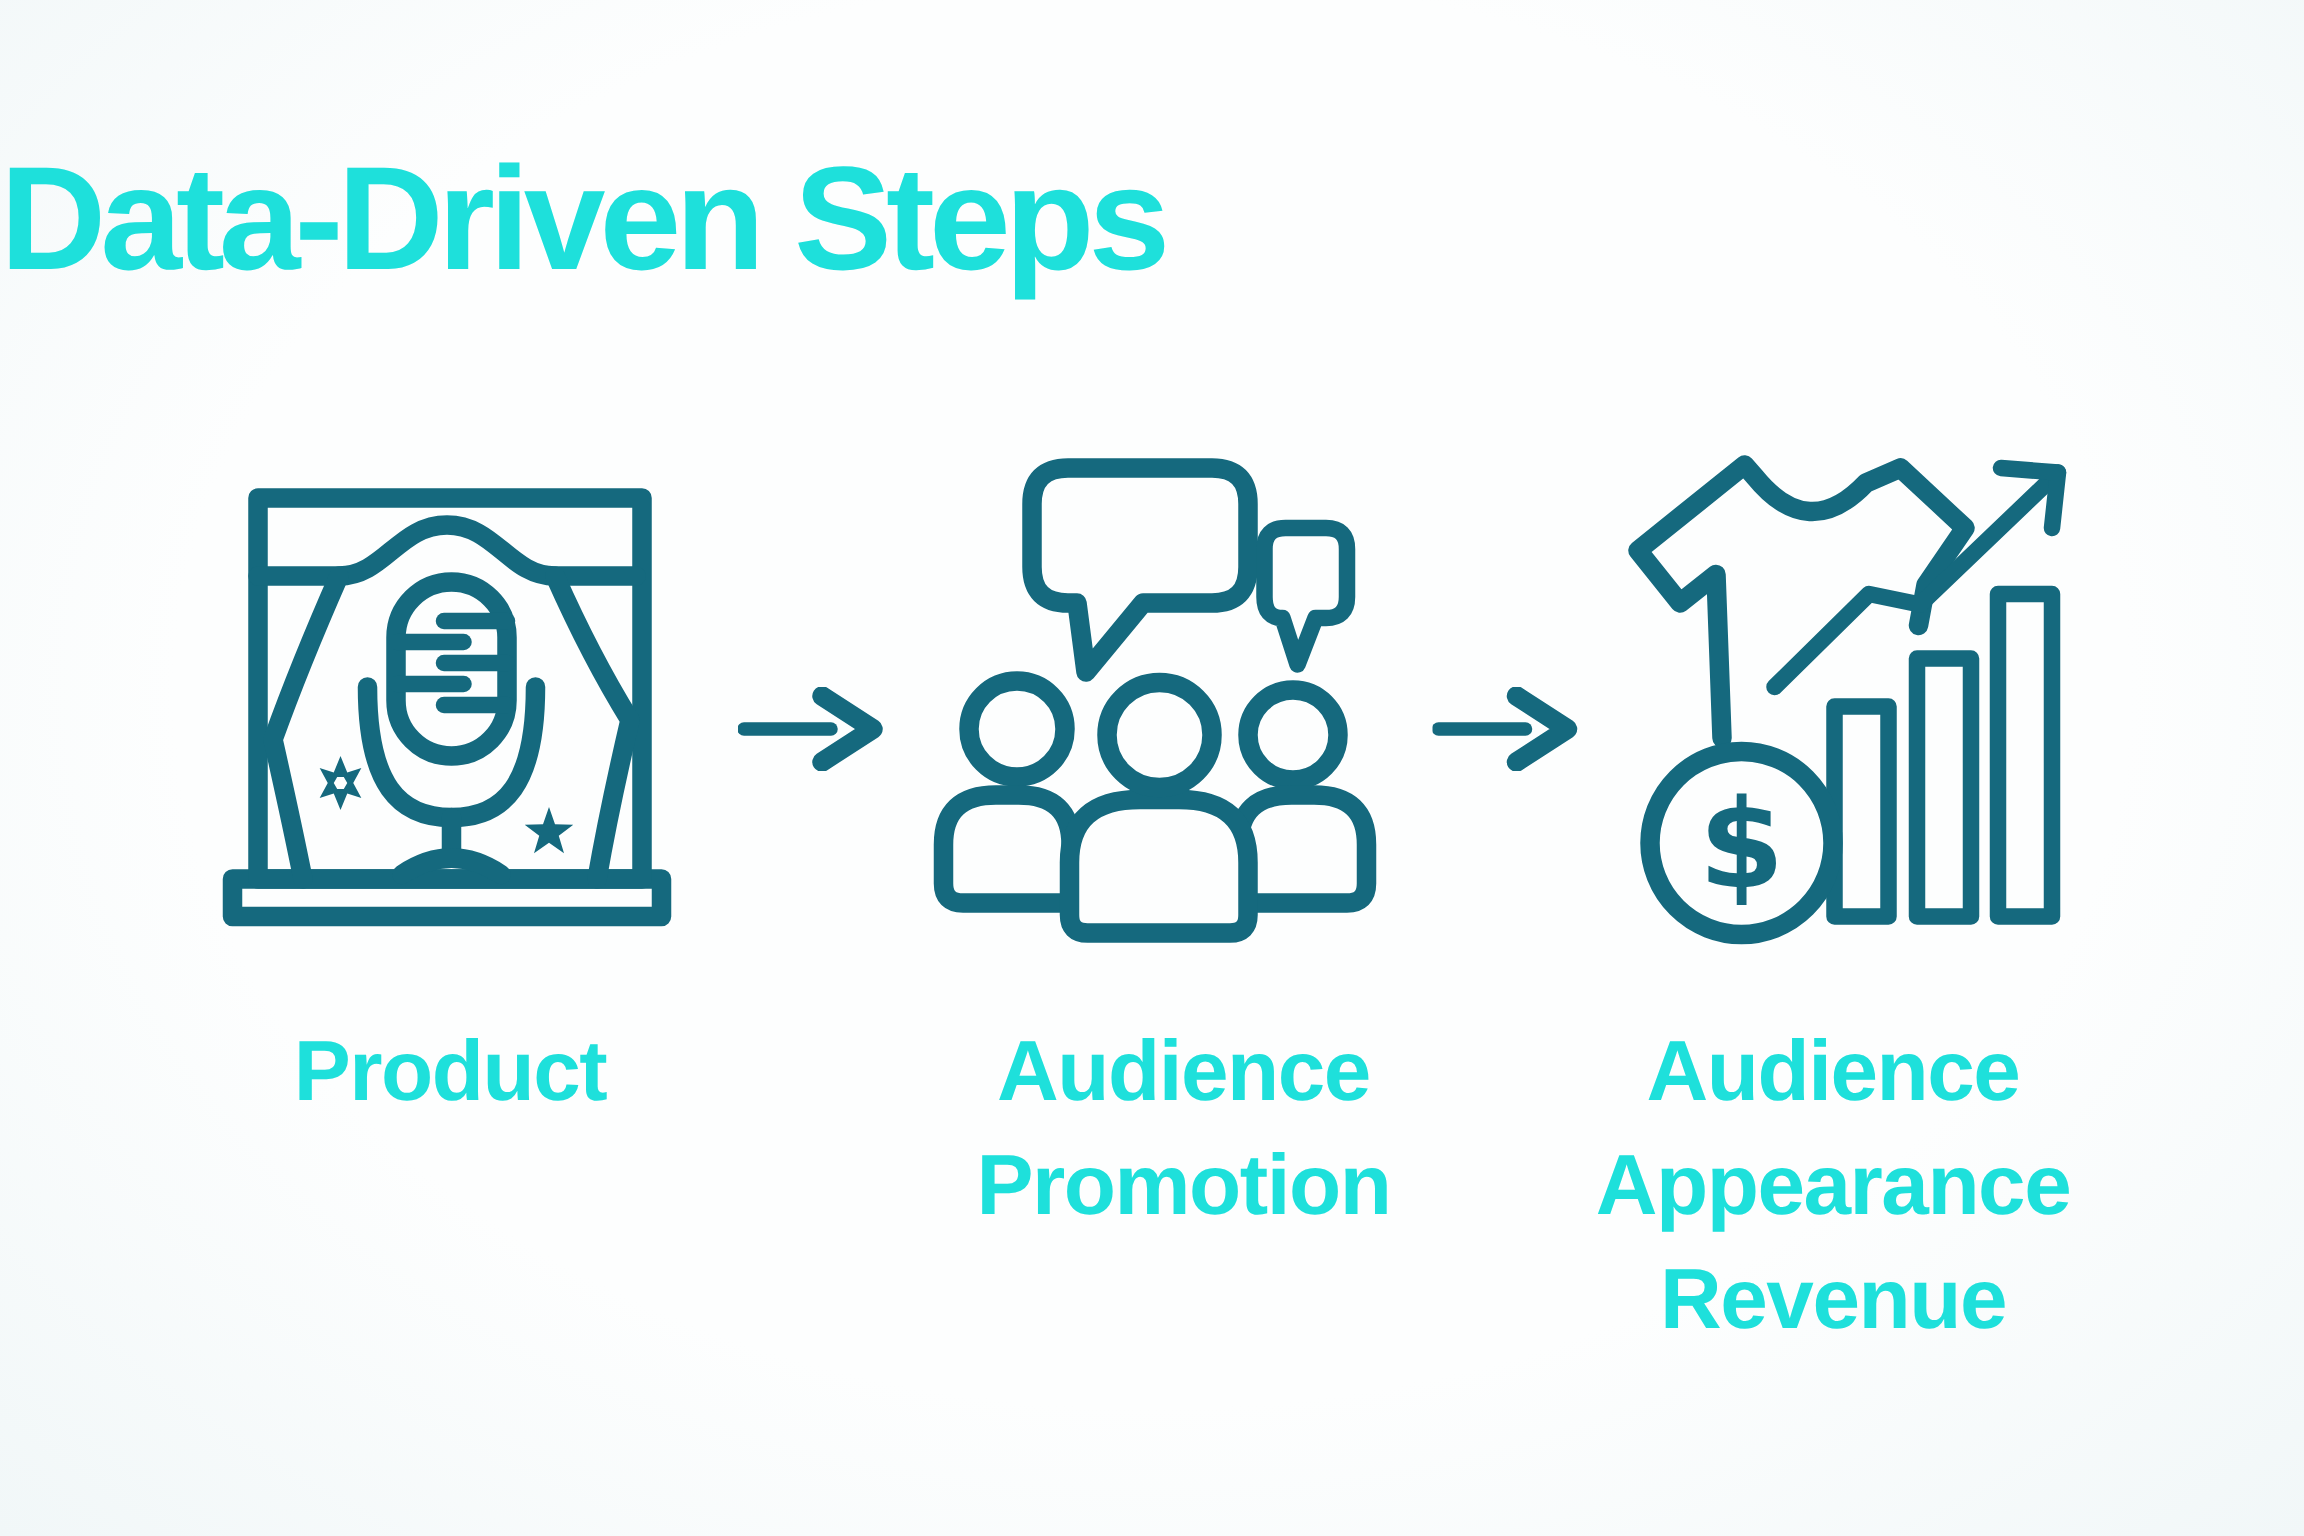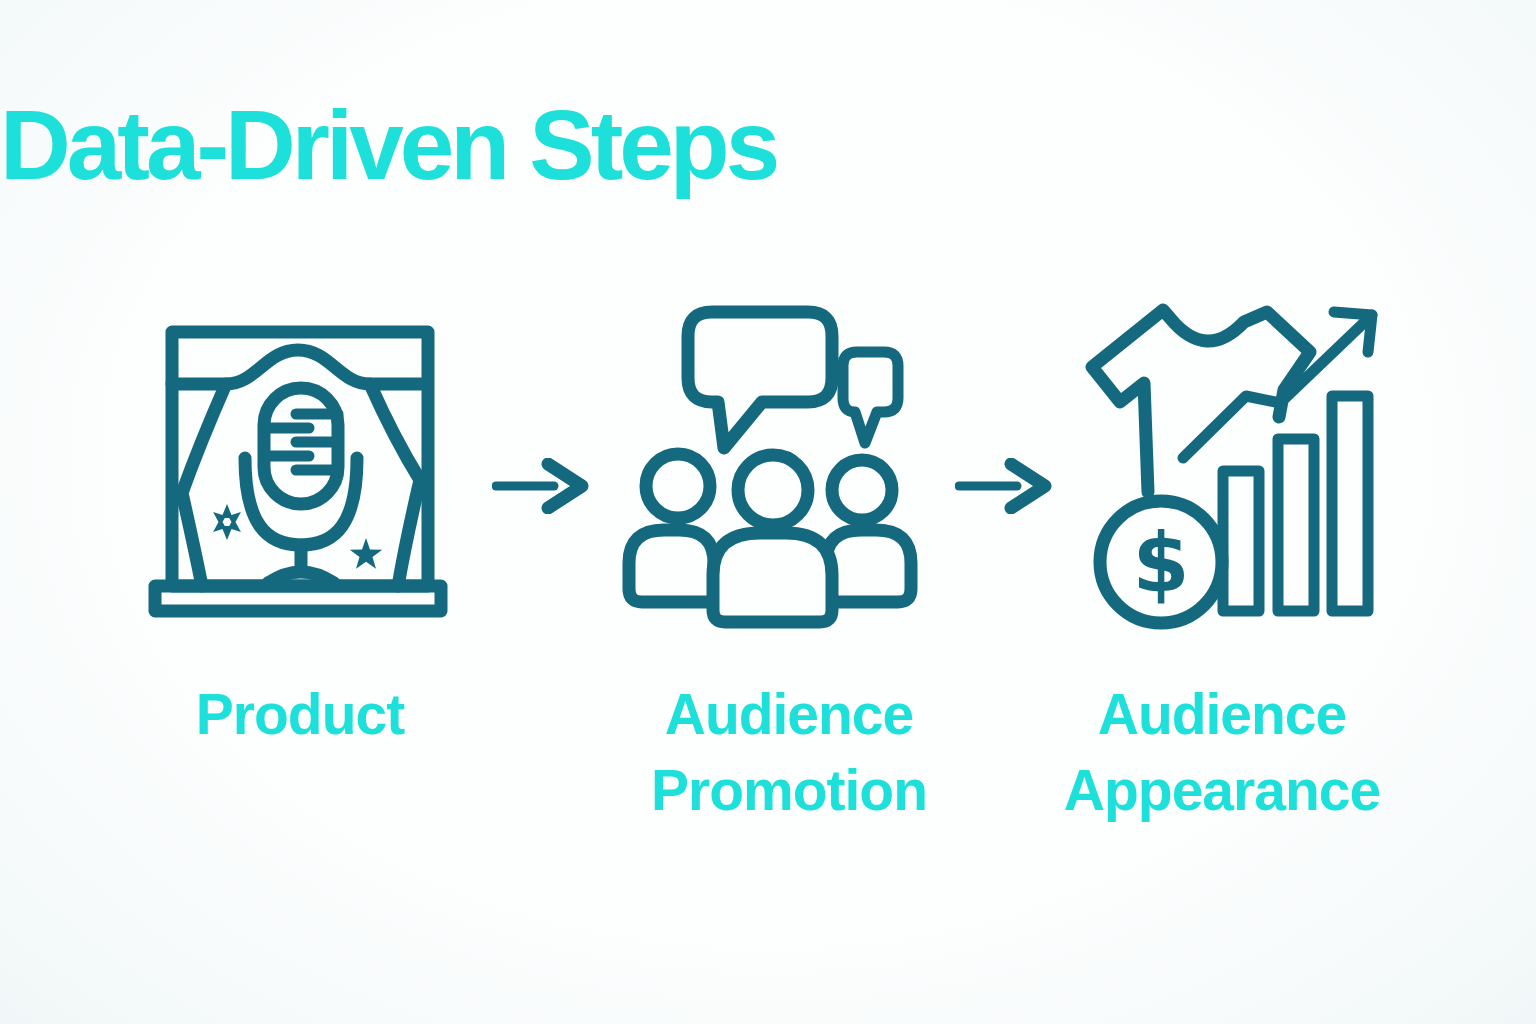--- a/index.html
+++ b/index.html
@@ -157,15 +157,16 @@
   </div>
 
   <div class="step-label" style="left:539px;top:676px;">
     <span class="line">Audience</span>
     <span class="line">Promotion</span>
   </div>
 
   <div class="step-label" style="left:972px;top:676px;">
     <span class="line">Audience</span>
     <span class="line">Appearance</span>
+    <span class="line">Revenue</span>
   </div>
 
 </div>
 
 </body></html>

